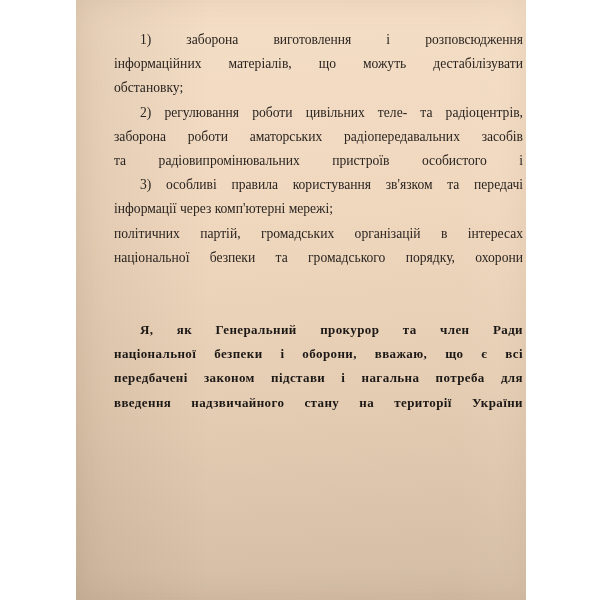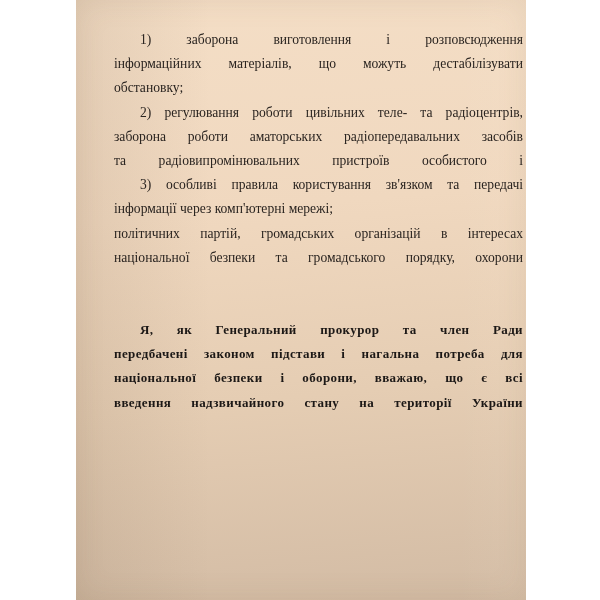--- a/index.html
+++ b/index.html
@@ -71,18 +71,18 @@
 
   <div class="para-block">
     <span class="line">політичних  партій, громадських  організацій  в  інтересах</span>
     <span class="line">національної  безпеки  та громадського порядку, охорони</span>
   </div>
 
   <div class="spacer"></div>
 
   <div class="para-block para bold" style="text-indent:0">
     <span class="line indent">Я,  як  Генеральний  прокурор  та  член  Ради</span>
+    <span class="line">національної  безпеки  і  оборони,  вважаю,  що  є  всі</span>
     <span class="line">передбачені  законом  підстави  і  нагальна  потреба  для</span>
-    <span class="line">національної  безпеки  і  оборони,  вважаю,  що  є  всі</span>
     <span class="line">введення  надзвичайного  стану  на  території  України</span>
   </div>
 
 </div>
 
 </body></html>

